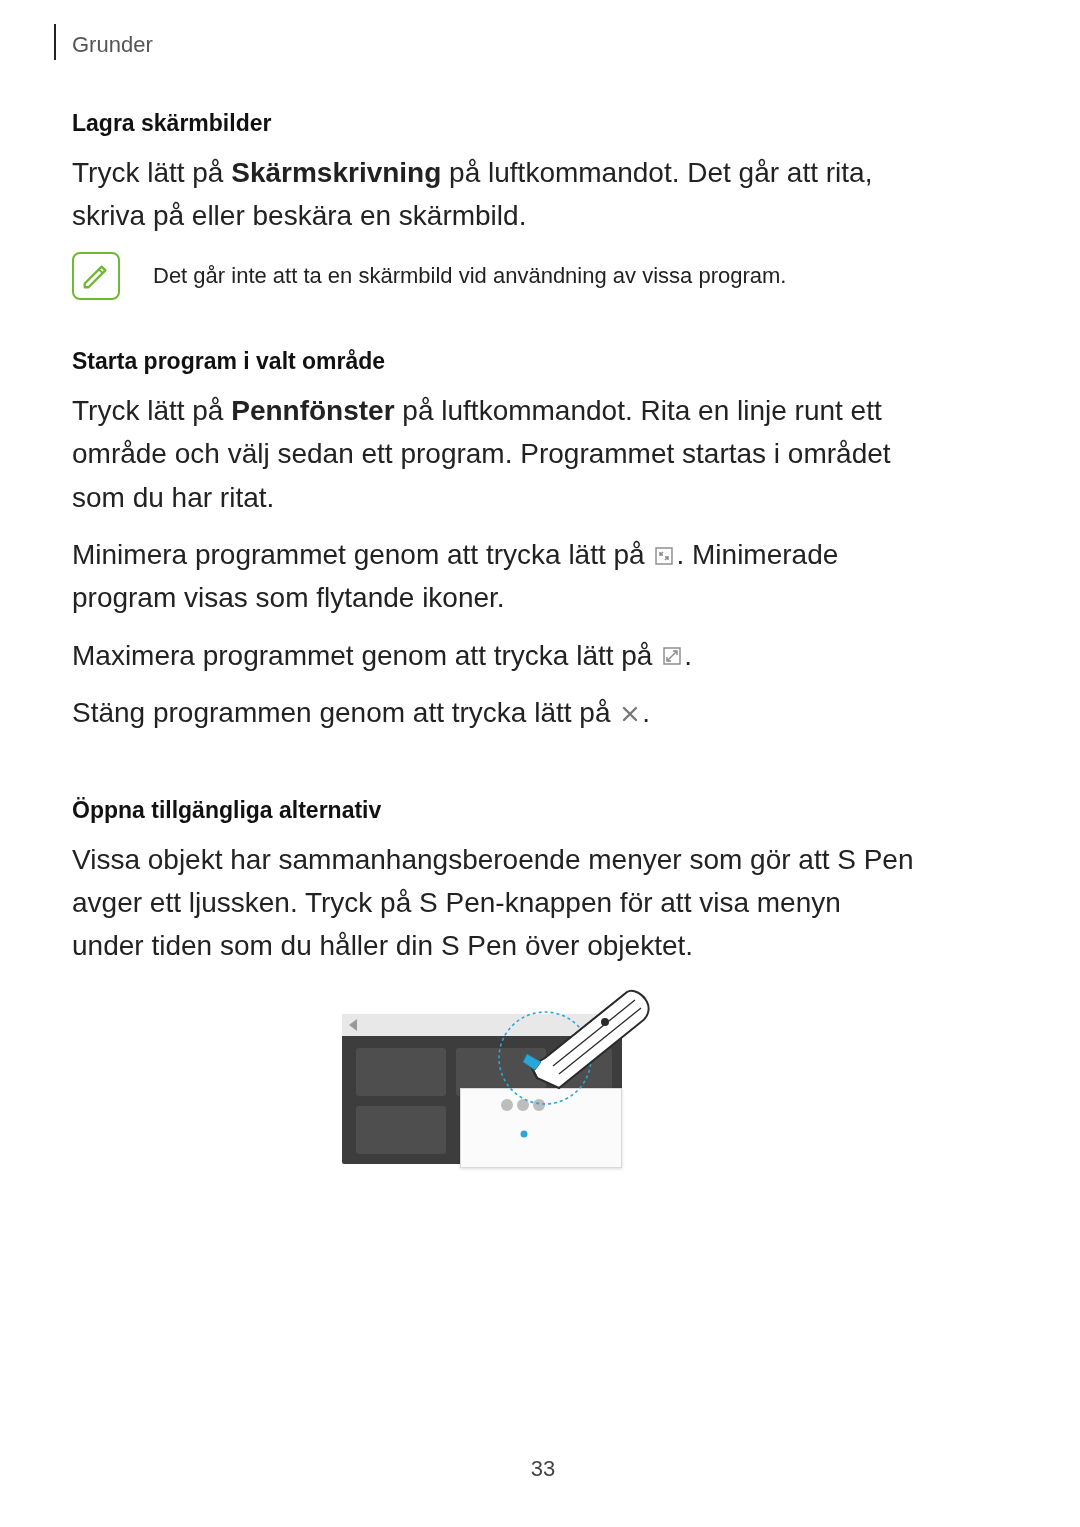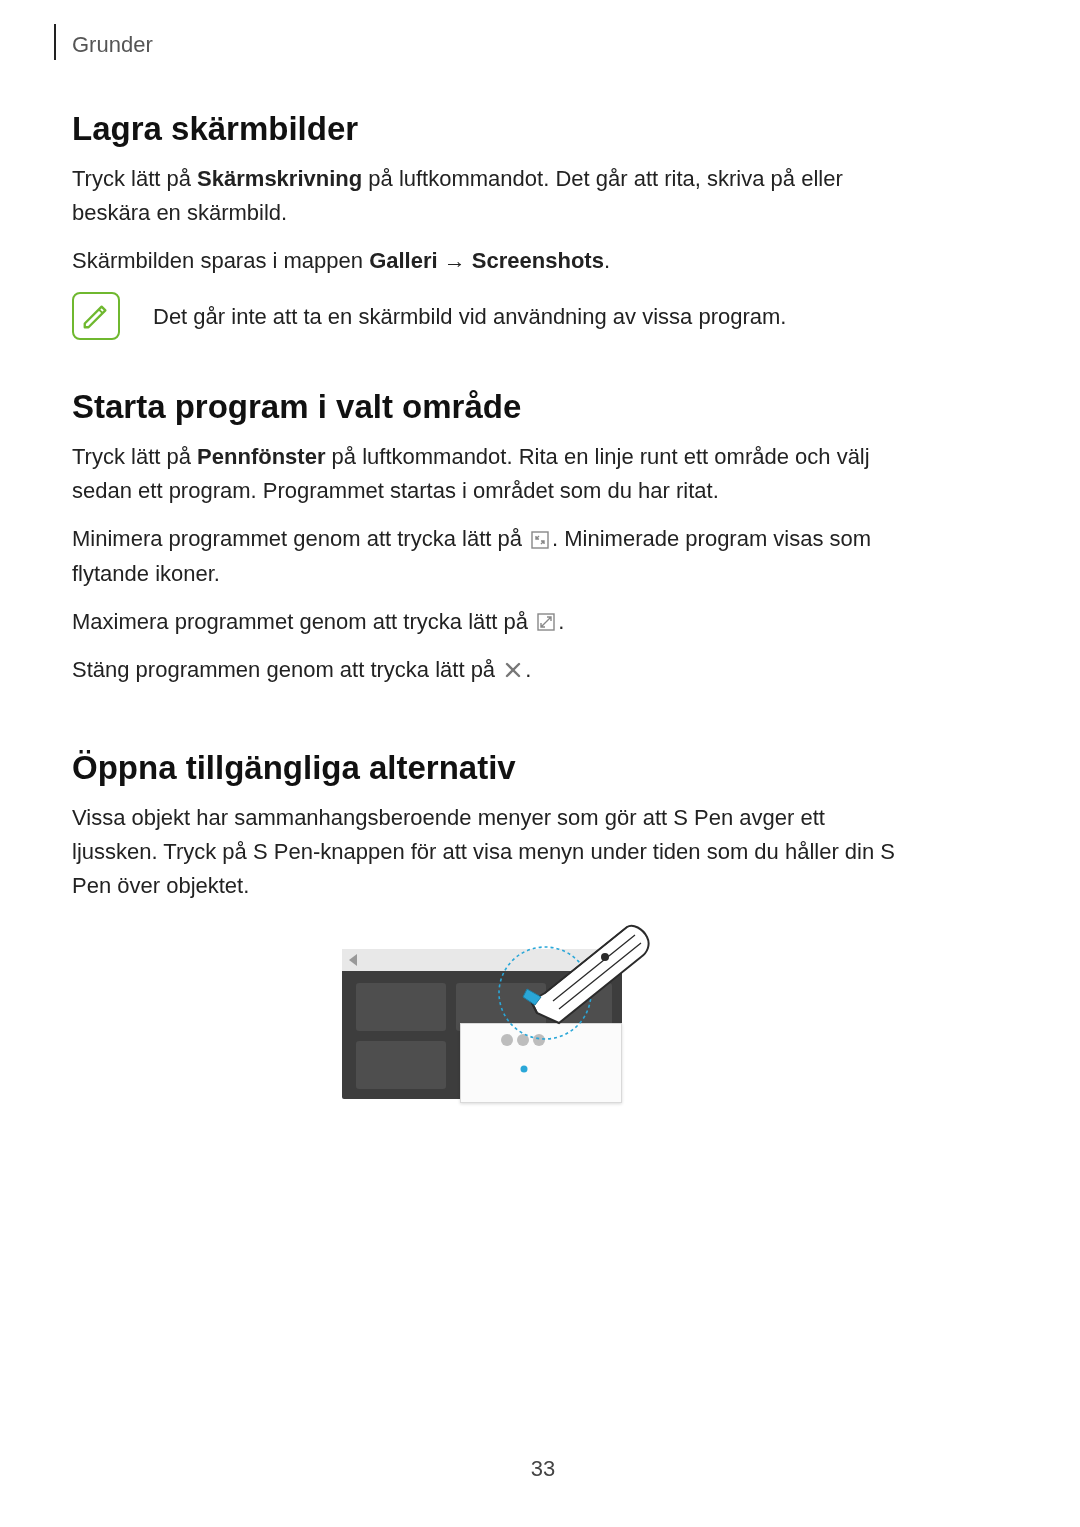--- a/index.html
+++ b/index.html
@@ -32,27 +32,27 @@
     font-size: 22px;
     color: #555;
   }
   .content {
     position: absolute;
     left: 72px;
     top: 110px;
     width: 860px;
   }
   h3.section {
-    font-size: 33px;
+    font-size: 23px;
     font-weight: 700;
     color: #111;
     margin: 0 0 14px 0;
   }
   p.body {
-    font-size: 22px;
+    font-size: 28px;
     line-height: 1.55;
     margin: 0 16px 14px 0;
     color: #222;
   }
   .bold { font-weight: 700; }
   .note-row {
     display: flex;
     align-items: center;
     gap: 33px;
     margin: 12px 0 0 0;
@@ -150,23 +150,20 @@
 <div class="page">
 
   <div class="header-rule"></div>
   <div class="header-label">Grunder</div>
 
   <div class="content">
 
     <h3 class="section">Lagra skärmbilder</h3>
     <p class="body">
       <span>Tryck lätt på </span><span class="bold">Skärmskrivning</span><span> på luftkommandot. Det går att rita, skriva på eller beskära en skärmbild.</span>
-    </p>
-    <p class="body">
-      <span>Skärmbilden sparas i mappen </span><span class="bold">Galleri → Screenshots</span><span>.</span>
     </p>
 
     <div class="note-row">
       <div class="note-icon-box">
         <svg viewBox="0 0 32 32">
           <path d="M4 24 L4 28 L8 28 L26 10 L22 6 Z" fill="none" stroke="#6fb82f" stroke-width="2.5" stroke-linejoin="round"></path>
           <path d="M19 9 L23 13" stroke="#6fb82f" stroke-width="2"></path>
         </svg>
       </div>
       <div class="note-text">Det går inte att ta en skärmbild vid användning av vissa program.</div>

